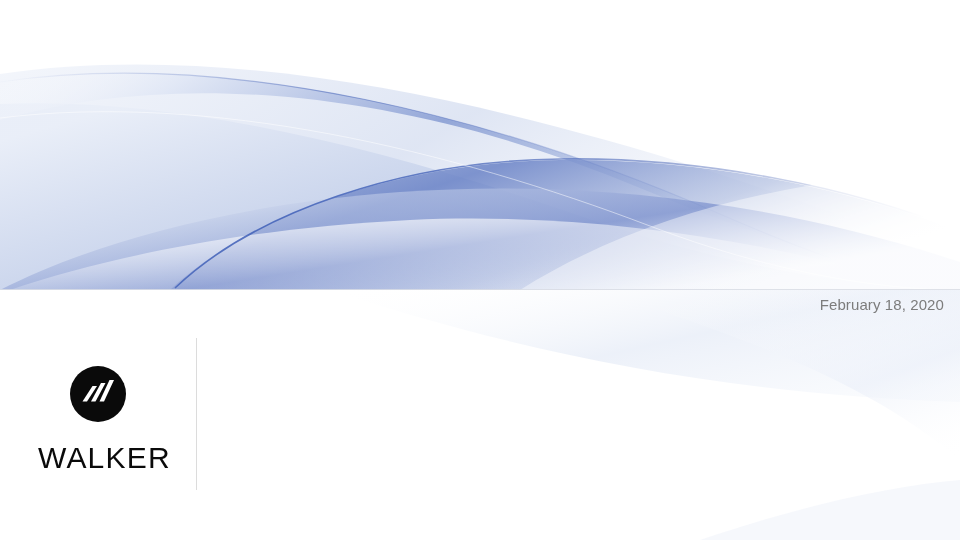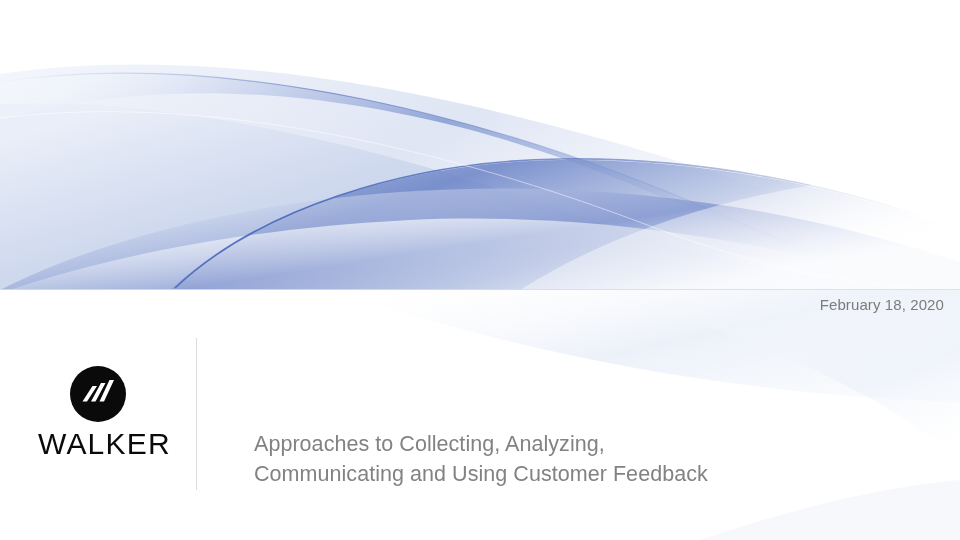--- a/index.html
+++ b/index.html
@@ -73,21 +73,21 @@
     top: 366px;
     width: 120px;
     text-align: center;
   }
   #logo-mark {
     display: block;
     margin: 0 auto;
   }
   #logo-wordmark {
     display: block;
-    margin-top: 7px;
+    margin-top: 21px;
     font-size: 30px;
     line-height: 1;
     letter-spacing: 1.2px;
     color: #0a0a0a;
     font-weight: 400;
     font-stretch: expanded;
   }
 
   
   #divider {
@@ -235,18 +235,14 @@
         <polygon points="21.0,35.5 31.0,17.0 35.5,17.0 25.5,35.5"></polygon>
         <polygon points="29.5,35.5 39.5,14.0 44.0,14.0 34.0,35.5"></polygon>
       </g>
     </svg>
     <span id="logo-wordmark">WALKER</span>
   </div>
 
   <div id="divider"></div>
 
 
-  <div id="subtitle">
-    <span class="sub-line">Approaches to Collecting, Analyzing,</span>
-    <span class="sub-line">Communicating and Using Customer Feedback</span>
-  </div>
 
 </div>
 
 </body></html>

